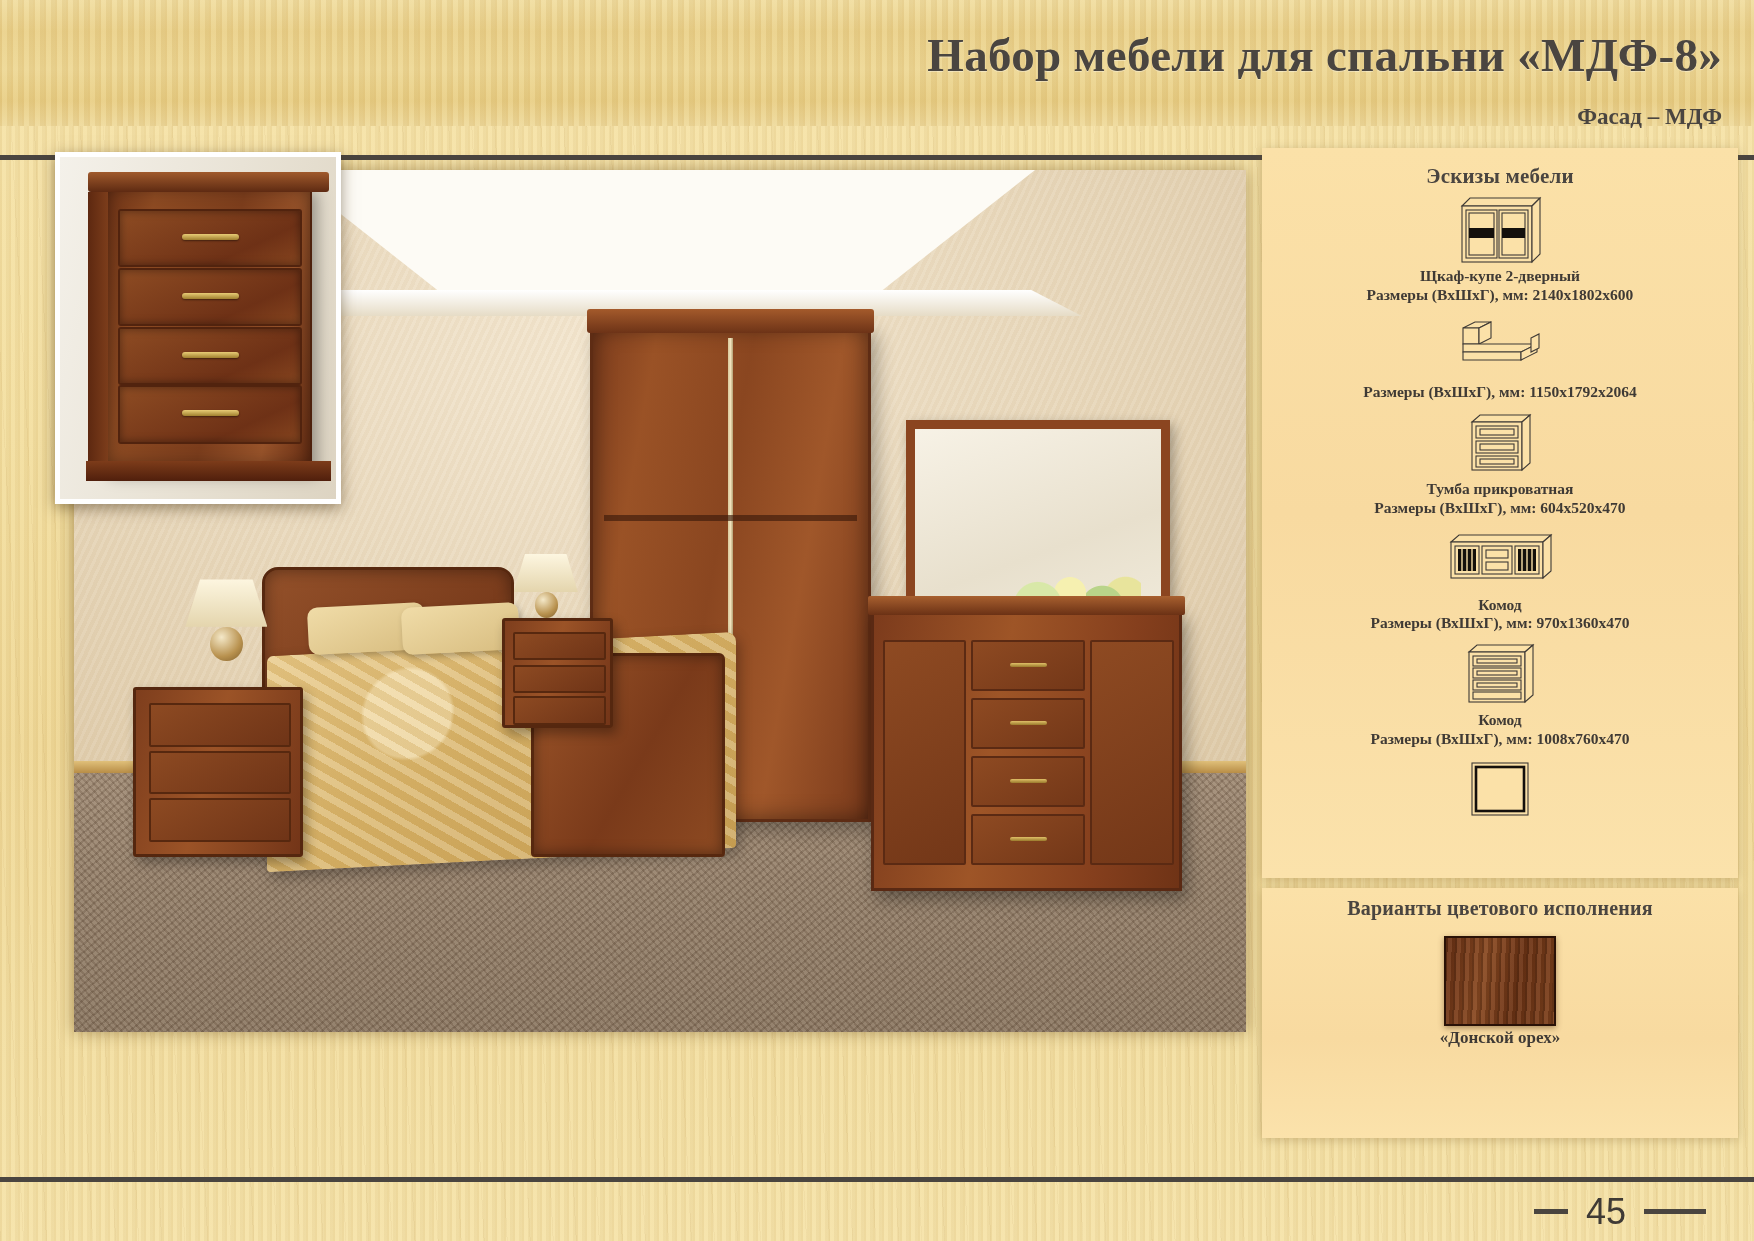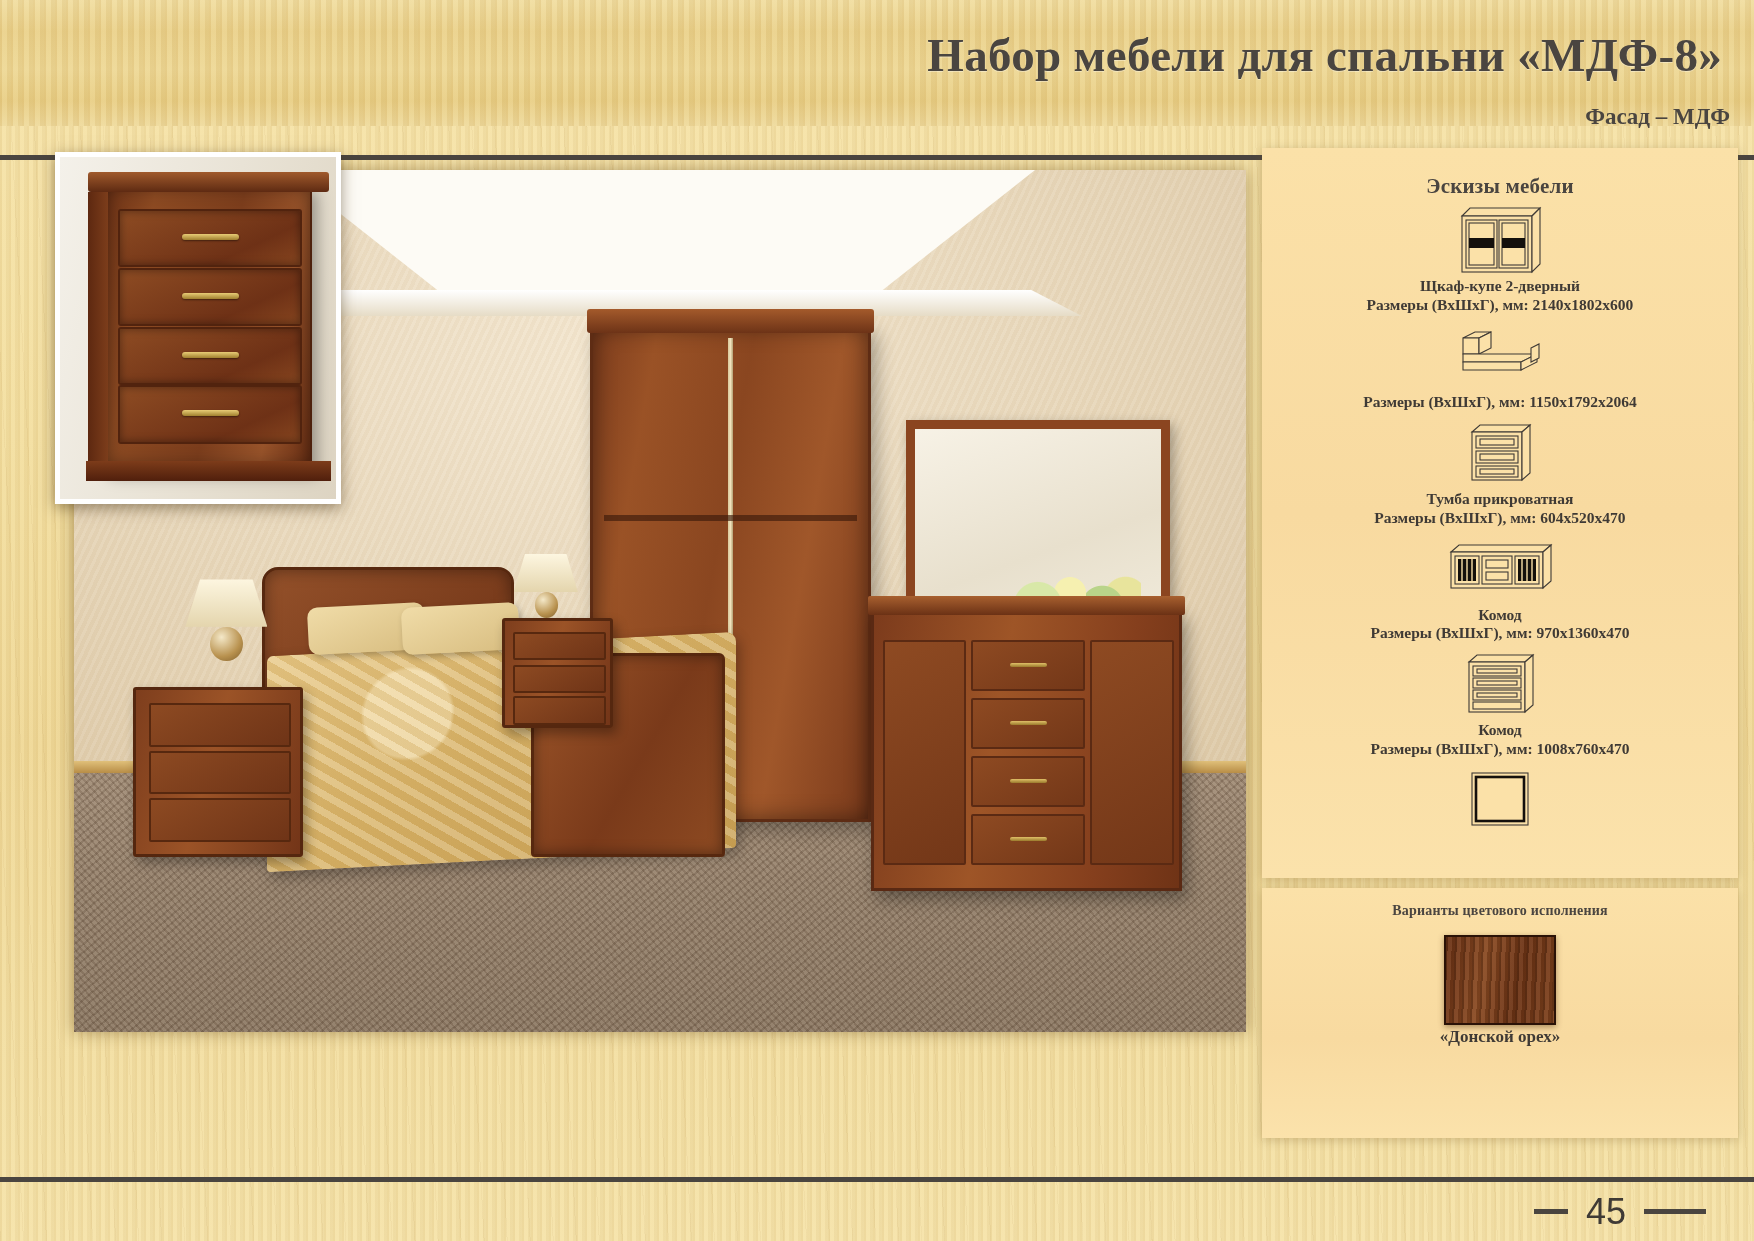--- a/index.html
+++ b/index.html
@@ -49,21 +49,21 @@
     position:absolute;left:0;top:155px;width:1754px;height:5px;
     background:#4a4540;
   }
   .title{
     position:absolute;right:32px;top:28px;
     font-size:47px;font-weight:700;color:#4a4540;
     letter-spacing:.3px;white-space:nowrap;
     text-shadow:0 1px 0 rgba(255,255,255,.35);
   }
   .subtitle{
-    position:absolute;right:24px;top:104px;
+    position:absolute;right:32px;top:104px;
     font-size:23px;font-weight:700;color:#4a4540;
     white-space:nowrap;
   }
 
   
   .photo-frame{
     position:absolute;left:74px;top:170px;width:1172px;height:862px;
     box-shadow:0 0 16px rgba(90,65,20,.45);
     overflow:hidden;
     background:#c9b79a;
@@ -267,23 +267,23 @@
     background:linear-gradient(180deg,#fbe1a8,#f8daa0 50%,#fbe2ab 100%);
     box-shadow:0 2px 10px rgba(110,80,30,.28);
   }
   .sidebar2{
     position:absolute;left:1262px;top:888px;width:476px;height:250px;
     background:linear-gradient(180deg,#fbe1a8,#f8daa0 60%,#fbe2ab 100%);
     box-shadow:0 2px 10px rgba(110,80,30,.28);
   }
   .panel-title{
     text-align:center;font-weight:700;color:#4a4540;
-    font-size:21px;padding-top:26px;letter-spacing:.2px;
-  }
-  .panel-title.wide{font-size:14px;padding-top:15px;}
+    font-size:21px;padding-top:16px;letter-spacing:.2px;
+  }
+  .panel-title.wide{font-size:20px;padding-top:9px;}
 
   .sk-list{padding:4px 0 0;}
   .sk-item{display:block;text-align:center;margin-bottom:4px;}
   .sk-art{height:74px;display:flex;align-items:center;justify-content:center;}
   .sk-cap{font-size:15.5px;font-weight:700;color:#3f3a35;line-height:1.22;}
   .sk-cap .dim{font-weight:700;}
 
   svg{display:block;}
 
   

